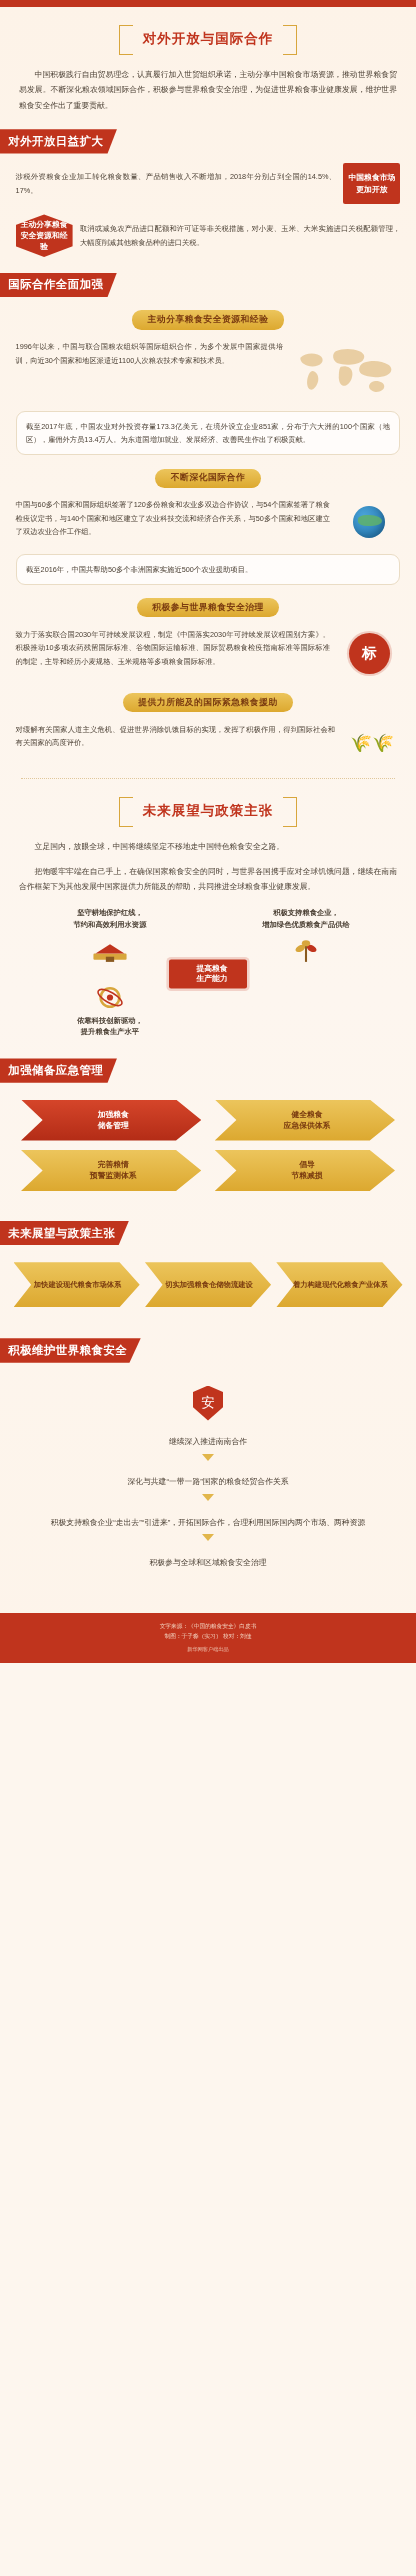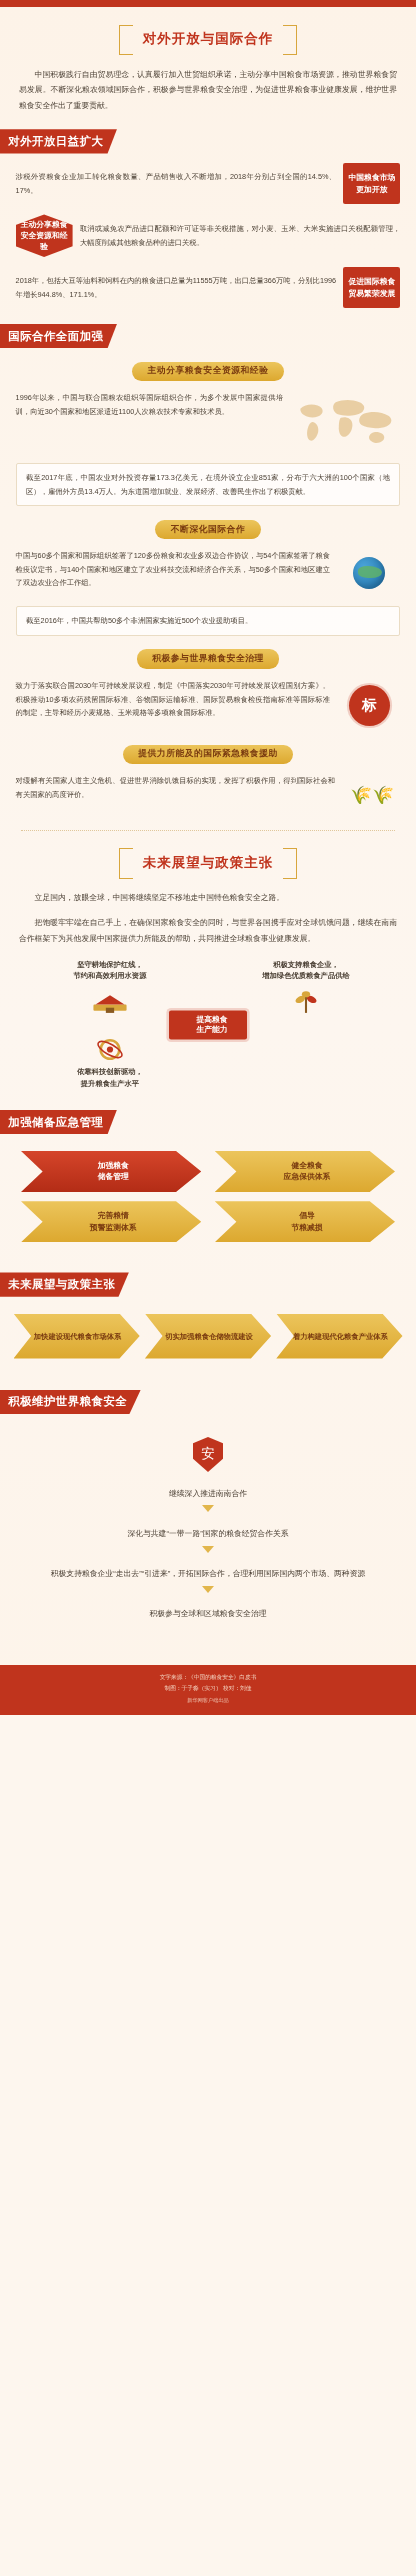--- a/index.html
+++ b/index.html
@@ -152,21 +152,21 @@
     font-size: 7.3px;
     line-height: 13.5px;
     text-align: justify;
     color: #4a3f33;
   }
 
   .card-note {
     margin: 0 15.6px 11.4px;
     background: rgba(255,255,255,0.72);
     border: 0.5px solid #eadcc4;
-    border-radius: 2px;
+    border-radius: 9px;
     padding: 7.3px 9.4px;
     font-size: 7.3px;
     line-height: 13.5px;
     text-align: justify;
     color: #4a3f33;
   }
 
   
   .worldmap {
     width: 100%; height: 100%;
@@ -355,24 +355,20 @@
   <div class="row-item">
     <div class="body">涉税外资粮食企业加工转化粮食数量、产品销售收入不断增加，2018年分别占到全国的14.5%、17%。</div>
     <div class="chip plain">中国粮食市场更加开放</div>
   </div>
 
   <div class="row-item rev">
     <div class="body">取消或减免农产品进口配额和许可证等非关税措施，对小麦、玉米、大米实施进口关税配额管理，大幅度削减其他粮食品种的进口关税。</div>
     <div class="chip hexa">主动分享粮食安全资源和经验</div>
   </div>
 
-  <div class="row-item">
-    <div class="body">2018年，包括大豆等油料和饲料在内的粮食进口总量为11555万吨，出口总量366万吨，分别比1996年增长944.8%、171.1%。</div>
-    <div class="chip plain">促进国际粮食贸易繁荣发展</div>
-  </div>
 
   <div class="bar-title">
     <span class="accent"></span>
     <span class="txt">国际合作全面加强</span>
   </div>
 
   <div class="pill">
     <span class="inner">主动分享粮食安全资源和经验</span>
   </div>
 

